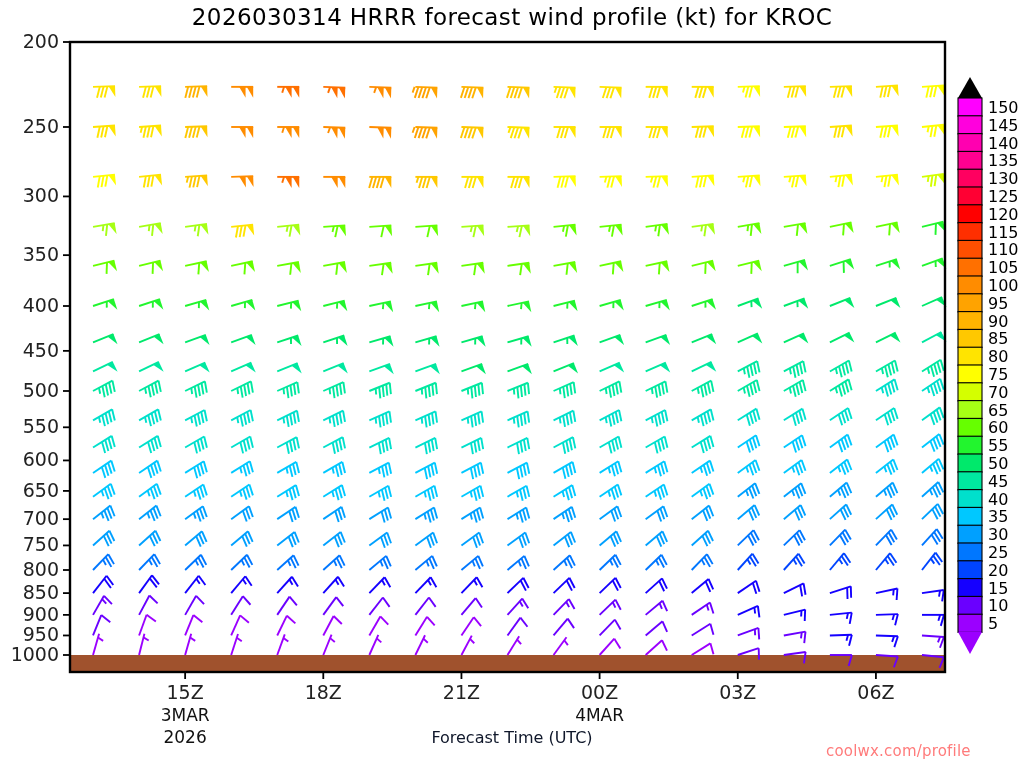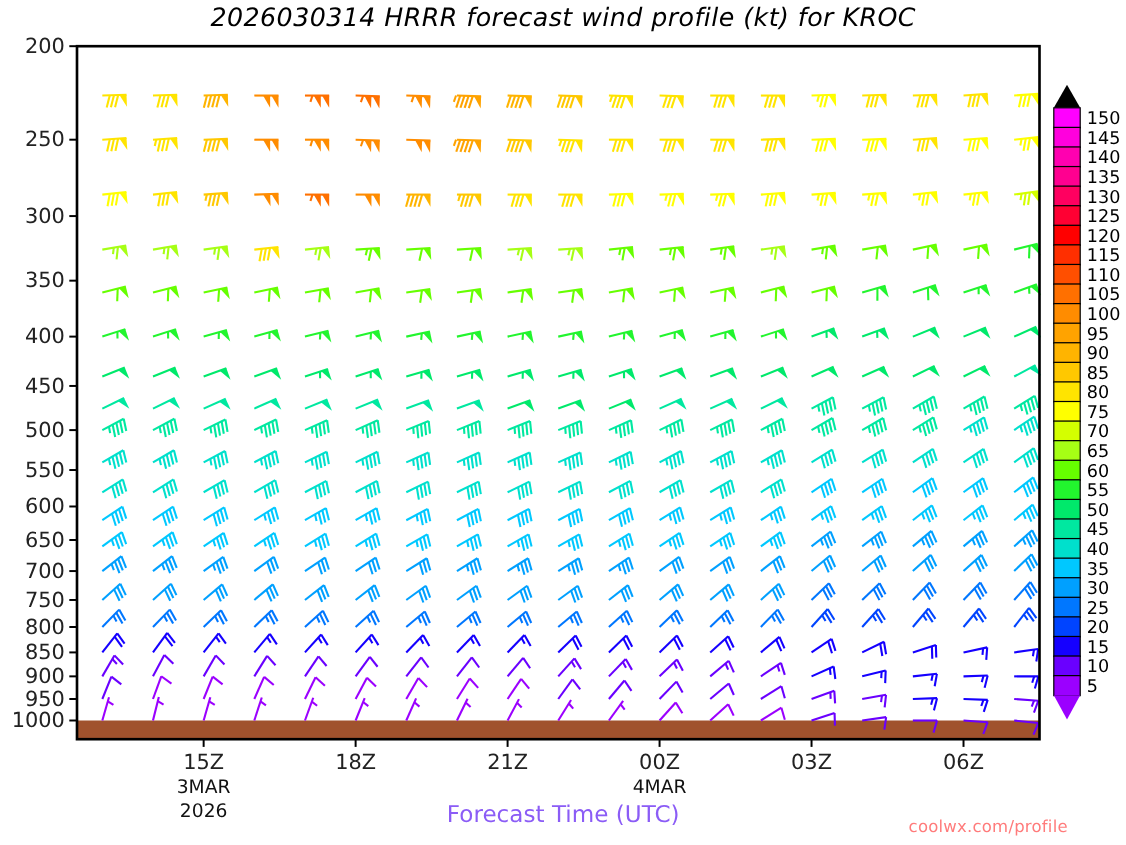--- a/index.html
+++ b/index.html
@@ -4,31 +4,31 @@
 <style>
   html,body{margin:0;padding:0;}
   body{
     width:1024px;height:768px;background:#ffffff;
     font-family:"DejaVu Sans","Liberation Sans",sans-serif;
     overflow:hidden;position:relative;
   }
   #root{position:absolute;left:0;top:0;width:1024px;height:768px;}
   #title{
     position:absolute;left:0;top:4px;width:1024px;text-align:center;
-    font-size:23px;color:#000;letter-spacing:0.4px;white-space:nowrap;font-style:italic;
+    font-size:23px;color:#000;letter-spacing:0.4px;white-space:nowrap;
   }
   #plotwrap{position:absolute;left:0;top:0;width:875px;height:768px;}
   svg{display:block;}
   .axis-label{font-size:19px;fill:#222;font-family:"DejaVu Sans","Liberation Sans",sans-serif;}
   .xaxis-label{font-size:19px;fill:#222;font-family:"DejaVu Sans","Liberation Sans",sans-serif;}
   .datelab{font-size:17px;fill:#111;font-family:"DejaVu Sans","Liberation Sans",sans-serif;}
   .cb-label{font-size:16px;fill:#000;font-family:"DejaVu Sans","Liberation Sans",sans-serif;}
   #xtitle{
     position:absolute;left:0;top:728px;width:1024px;text-align:center;
-    font-size:21px;color:#8b5cf6;
+    font-size:16px;color:#0f172a;
   }
   #credit{
     position:absolute;left:826px;top:742px;font-size:15px;color:#ff7b7b;
     letter-spacing:0.2px;
   }
 </style>
 </head>
 <body>
 
 <div id="root">

